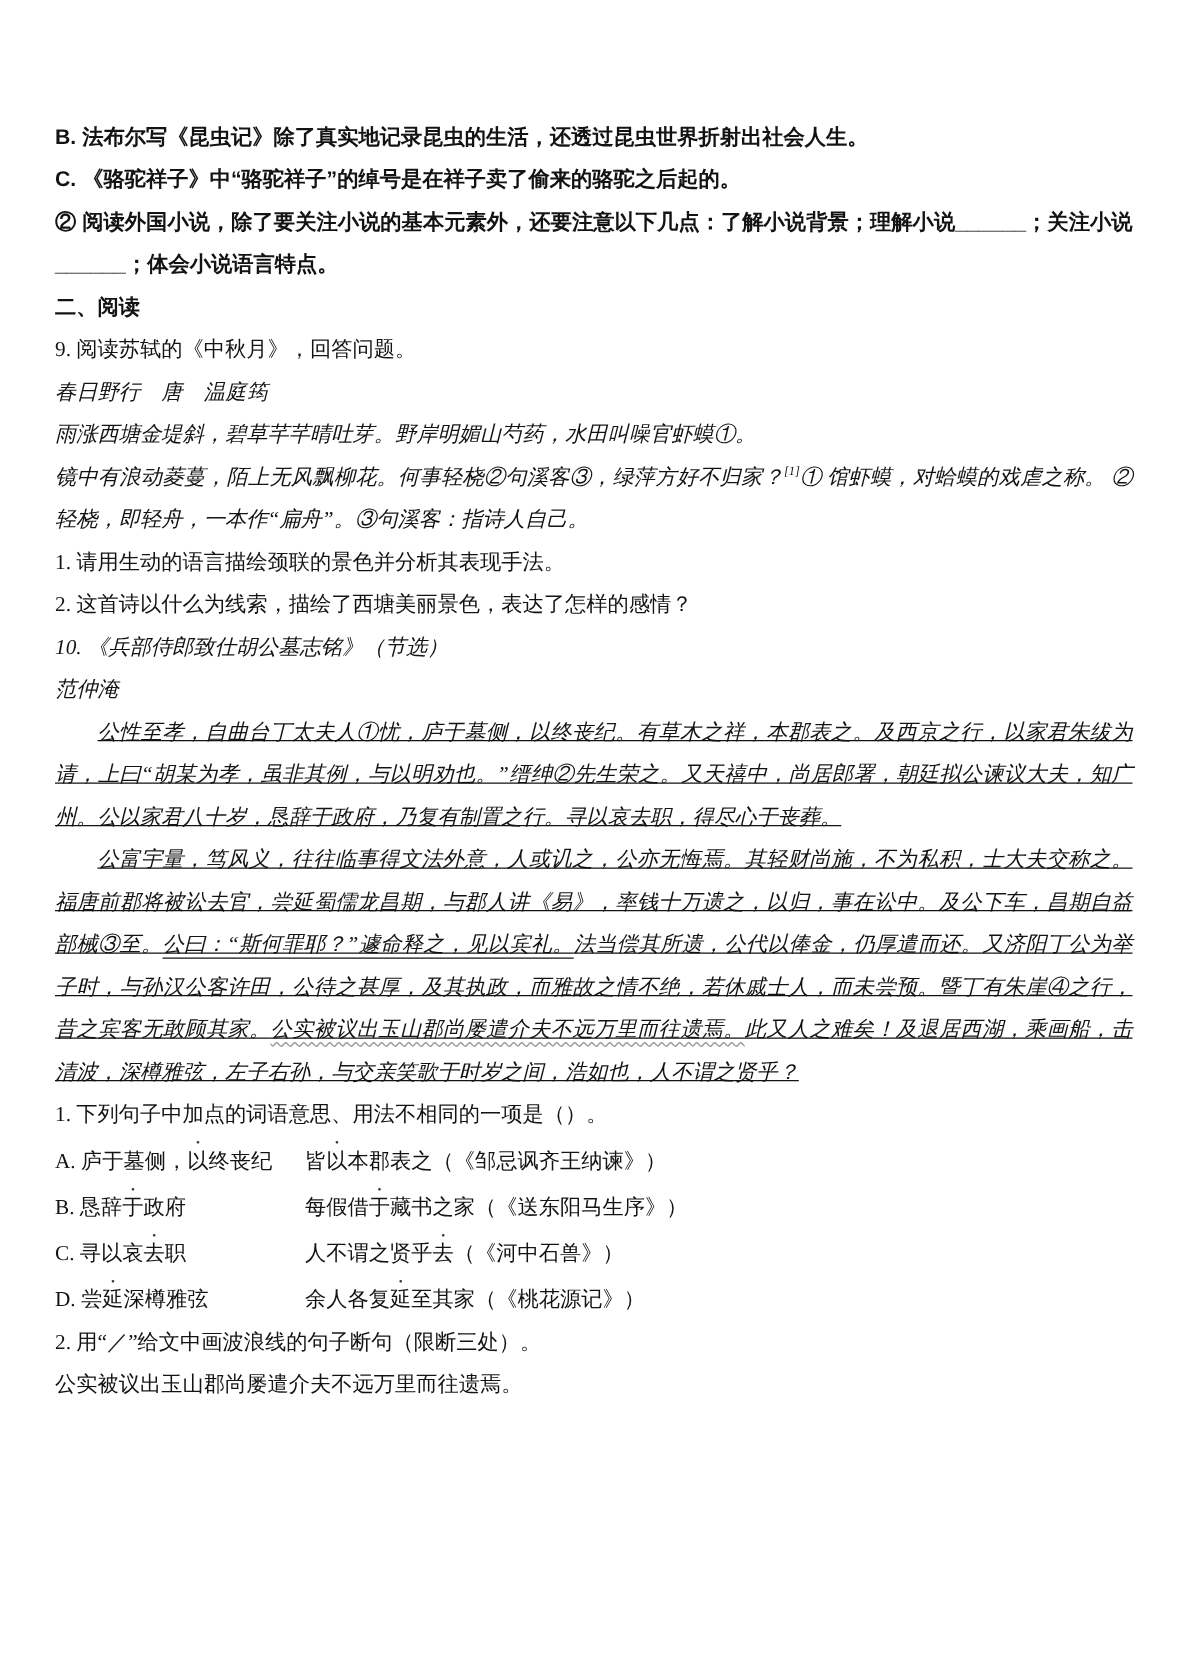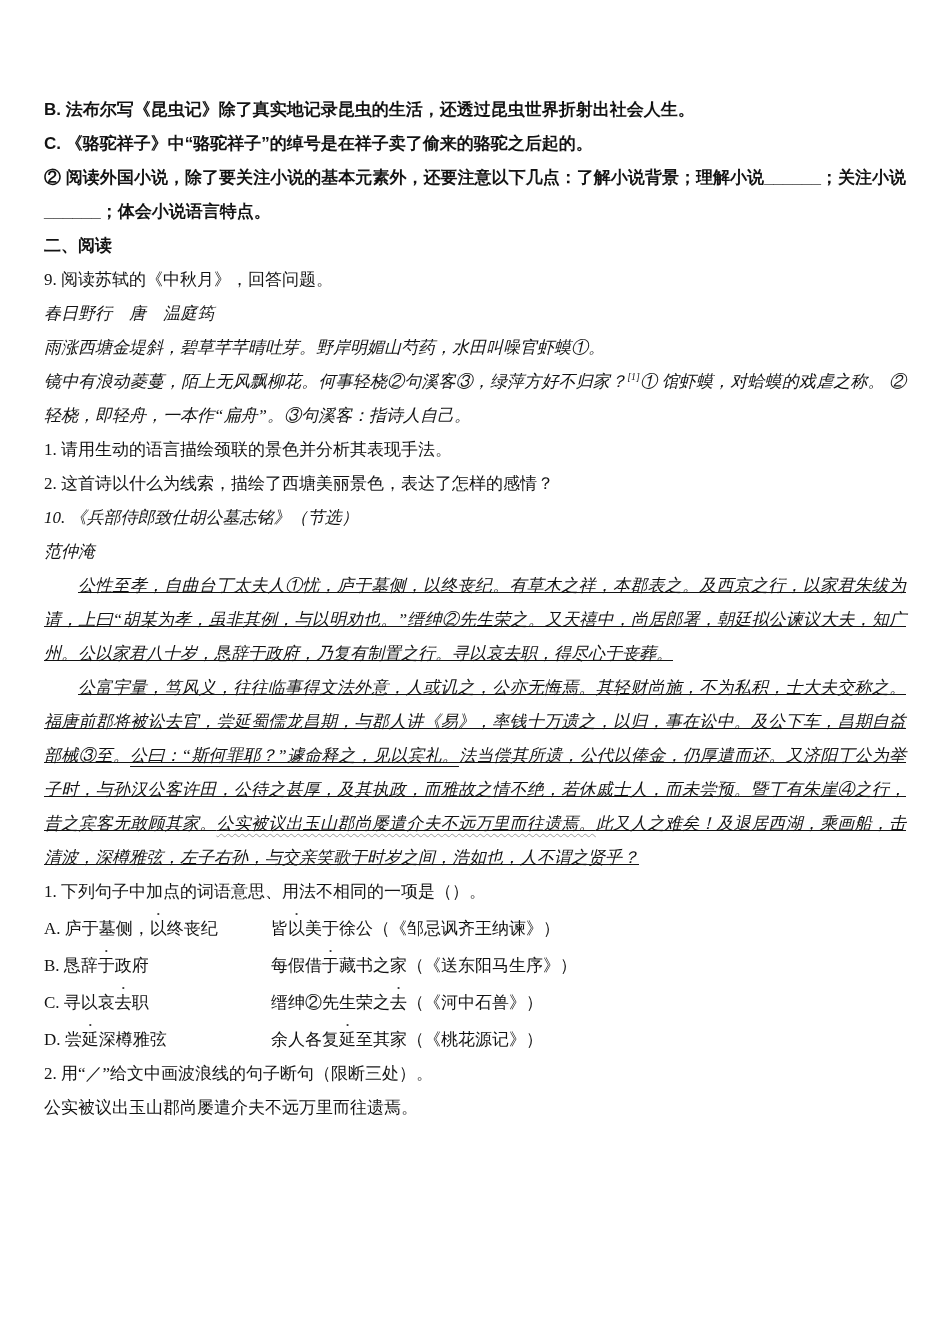--- a/index.html
+++ b/index.html
@@ -26,21 +26,21 @@
   .doc p { margin: 0; }
   
   .hei {
     font-family: "Liberation Sans", sans-serif;
     font-weight: 700;
   }
   
   .kai { font-style: italic; }
   .indent { text-indent: 2em; text-decoration: underline; }
   
-  .opt-row { display: flex; gap: 27px; }
+  .opt-row { display: flex; }
   .opt-col1 { flex: 0 0 200px; }
   .opt-col2 { flex: 1 1 auto; }
   
   .seg-u {
     text-decoration: underline;
     text-underline-offset: 5px;
     text-decoration-thickness: 1px;
   }
   .seg-wavy {
     text-decoration: underline;
@@ -81,29 +81,29 @@
 
   <p class="kai">10. 《兵部侍郎致仕胡公墓志铭》（节选）</p>
   <p class="kai">范仲淹</p>
   <p class="kai indent">公性至孝，自曲台丁太夫人①忧，庐于墓侧，以终丧纪。有草木之祥，本郡表之。及西京之行，以家君朱绂为请，上曰“胡某为孝，虽非其例，与以明劝也。”缙绅②先生荣之。又天禧中，尚居郎署，朝廷拟公谏议大夫，知广州。公以家君八十岁，恳辞于政府，乃复有制置之行。寻以哀去职，得尽心于丧葬。</p>
   <p class="kai indent"><span>公富宇量，笃风义，往往临事得文法外意，人或讥之，公亦无悔焉。其轻财尚施，不为私积，士大夫交称之。福唐前郡将被讼去官，尝延蜀儒龙昌期，与郡人讲《易》，率钱十万遗之，以归，事在讼中。及公下车，昌期自益部械③至。</span><span class="seg-u">公曰：“斯何罪耶？”遽命释之，见以宾礼。</span><span>法当偿其所遗，公代以俸金，仍厚遣而还。又济阳丁公为举子时，与孙汉公客许田，公待之甚厚，及其执政，而雅故之情不绝，若休戚士人，而未尝预。暨丁有朱崖④之行，昔之宾客无敢顾其家。</span><span class="seg-wavy">公实被议出玉山郡尚屡遣介夫不远万里而往遗焉。</span><span>此又人之难矣！及退居西湖，乘画船，击清波，深樽雅弦，左子右孙，与交亲笑歌于时岁之间，浩如也，人不谓之贤乎？</span></p>
 
   <p>1. 下列句子中加点的词语意思、用法不相同的一项是（）。</p>
 
   <div class="opt-row">
     <span class="opt-col1"><span>A. 庐于墓侧，</span><span class="seg-em">以</span><span>终丧纪</span></span>
-    <span class="opt-col2"><span>皆</span><span class="seg-em">以</span><span>美于徐公（《邹忌讽齐王纳谏》）</span></span>
+    <span class="opt-col2"><span>皆</span><span class="seg-em">以</span><span>本郡表之（《邹忌讽齐王纳谏》）</span></span>
   </div>
   <div class="opt-row">
     <span class="opt-col1"><span>B. 恳辞</span><span class="seg-em">于</span><span>政府</span></span>
     <span class="opt-col2"><span>每假借</span><span class="seg-em">于</span><span>藏书之家（《送东阳马生序》）</span></span>
   </div>
   <div class="opt-row">
     <span class="opt-col1"><span>C. 寻以哀</span><span class="seg-em">去</span><span>职</span></span>
-    <span class="opt-col2"><span>缙绅②先生荣之</span><span class="seg-em">去</span><span>（《河中石兽》）</span></span>
+    <span class="opt-col2"><span>人不谓之贤乎</span><span class="seg-em">去</span><span>（《河中石兽》）</span></span>
   </div>
   <div class="opt-row">
     <span class="opt-col1"><span>D. 尝</span><span class="seg-em">延</span><span>深樽雅弦</span></span>
     <span class="opt-col2"><span>余人各复</span><span class="seg-em">延</span><span>至其家（《桃花源记》）</span></span>
   </div>
 
   <p>2. 用“／”给文中画波浪线的句子断句（限断三处）。</p>
   <p>公实被议出玉山郡尚屡遣介夫不远万里而往遗焉。</p>
 
 </div>

